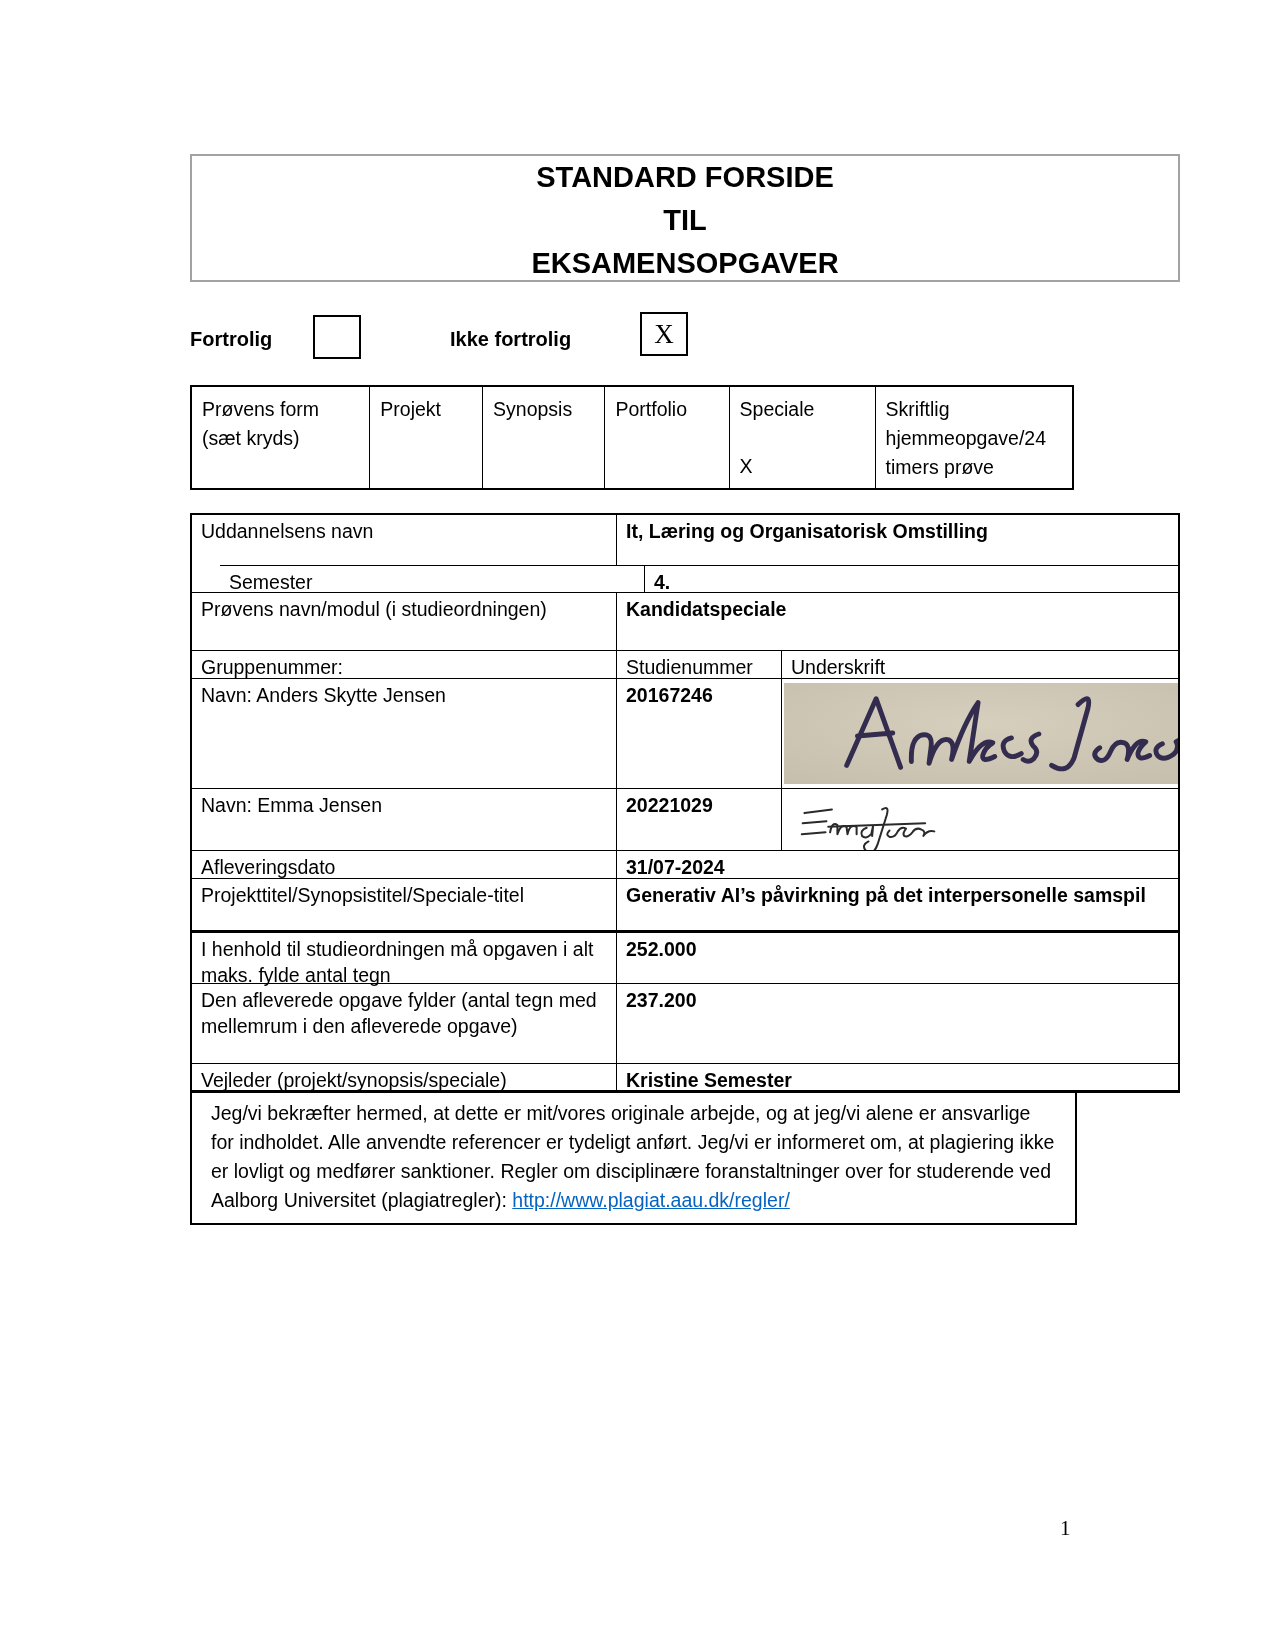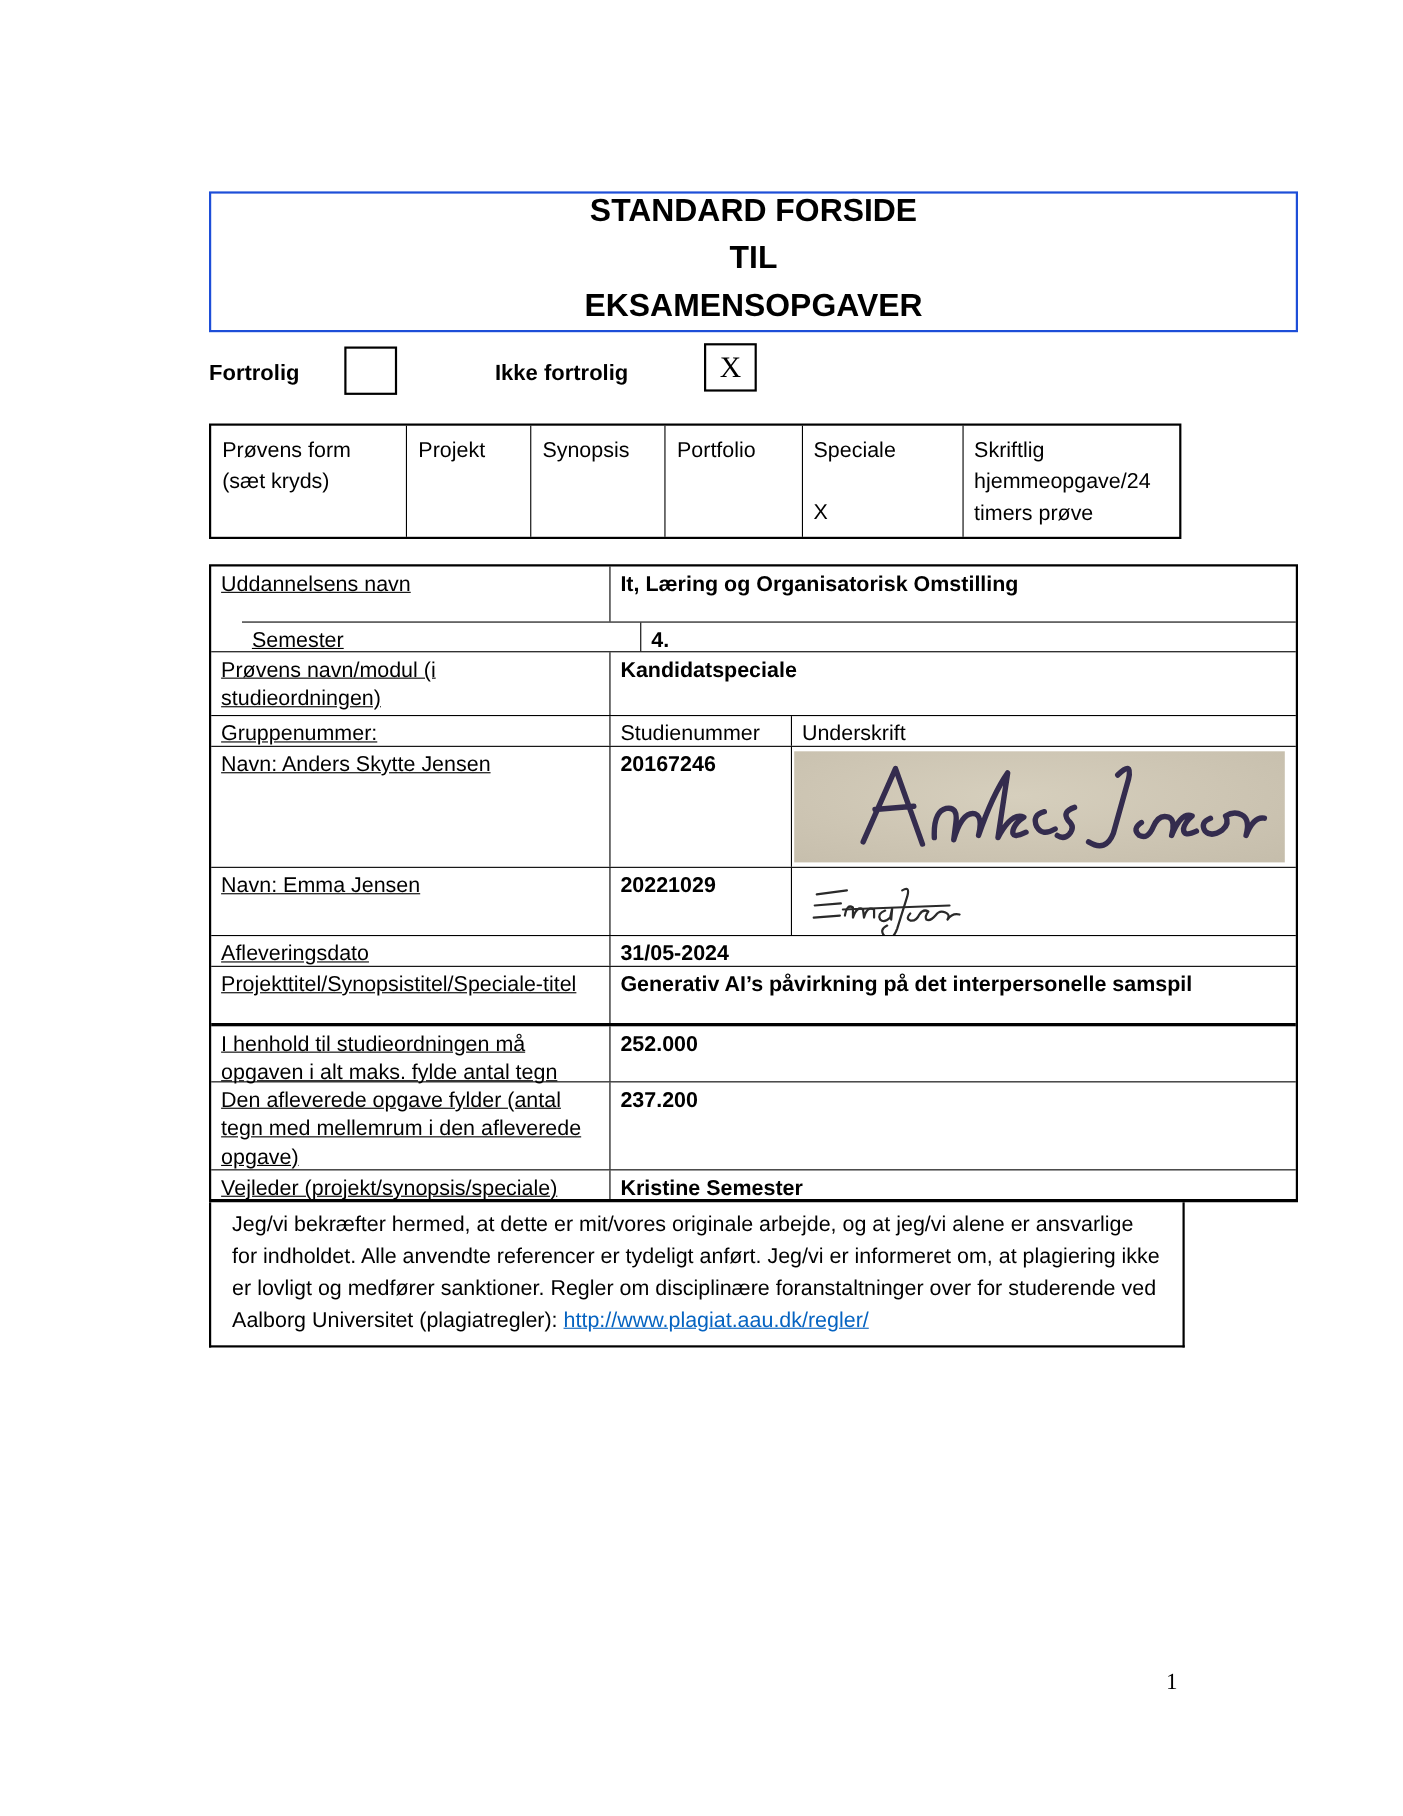--- a/index.html
+++ b/index.html
@@ -7,23 +7,23 @@
   body {
     width: 1275px; height: 1651px;
     font-family: "Liberation Sans", sans-serif;
     color: #000;
     position: relative;
   }
   .page { position: relative; width: 1275px; height: 1651px; background: #fff; }
 
   
   .title-box {
-    position: absolute; left: 190px; top: 174px; width: 990px; height: 128px;
-    border: 2px solid #1d4ed8;
-    display: flex; flex-direction: column; justify-content: flex-end; align-items: center;
+    position: absolute; left: 190px; top: 154px; width: 990px; height: 128px;
+    border: 2px solid #a3a3a3;
+    display: flex; flex-direction: column; justify-content: space-between; align-items: center;
     font-weight: bold; font-size: 29px; line-height: 43px; text-align: center;
   }
 
   
   .conf-label { position: absolute; font-weight: bold; font-size: 20px; }
   .conf-label.fortrolig { left: 190px; top: 328px; }
   .conf-label.ikke { left: 450px; top: 328px; }
   .checkbox {
     position: absolute; border: 2px solid #000; background: #fff;
     width: 48px; height: 44px;
@@ -50,21 +50,21 @@
   
   .info-table {
     position: absolute; left: 190px; top: 513px; width: 990px;
     border: 2px solid #000; border-bottom-width: 3px;
     display: flex; flex-direction: column;
   }
   .irow { display: flex; border-top: 1.5px solid #000; }
   .irow:first-child { border-top: none; }
   .irow.thick-top { border-top: 3px solid #000; }
   .icell { padding: 3px 9px 2px 9px; font-size: 19.5px; line-height: 26px; }
-  .icell.lbl { width: 363px; border-right: 1.5px solid #000; text-decoration: underline; }
+  .icell.lbl { width: 425px; border-right: 1.5px solid #000; }
   .icell.val { flex: 1; font-weight: bold; }
   .icell.val.narrow { flex: none; width: 165px; border-right: 1.5px solid #000; }
   .icell.hdr { flex: 1; font-weight: normal; }
   .icell.sigcell { flex: 1; padding: 0; position: relative; overflow: hidden; }
 
   .r1 { height: 50px; }  .r2 { height: 27px; margin-left: 28px; }  .r3 { height: 58px; }
   .r4 { height: 28px; }  .r5 { height: 110px; } .r6 { height: 62px; }
   .r7 { height: 28px; }  .r8 { height: 52px; }  .r9 { height: 53px; }
   .r10 { height: 80px; } .r11 { height: 27px; }
 
@@ -187,21 +187,21 @@
             <path d="M95,18 Q103,13 100,24 L90,56 Q85,70 77,63 Q72,57 80,53"></path>
             <path d="M103,41 Q98,46 103,48 Q109,49 112,42 Q116,36 121,39 Q117,44 119,47 Q123,49 128,43 Q132,37 138,40 Q143,42 140,47 Q145,40 152,42"></path>
             <path d="M36,37 L142,33"></path>
           </svg>
         </div>
       </div>
     </div>
 
     <div class="irow r7">
       <div class="icell lbl">Afleveringsdato</div>
-      <div class="icell val">31/05-2024</div>
+      <div class="icell val">31/07-2024</div>
     </div>
 
     <div class="irow r8">
       <div class="icell lbl">Projekttitel/Synopsistitel/Speciale-titel</div>
       <div class="icell val">Generativ AI’s påvirkning på det interpersonelle samspil</div>
     </div>
 
     <div class="irow r9 thick-top">
       <div class="icell lbl">I henhold til studieordningen må opgaven i alt maks. fylde antal tegn</div>
       <div class="icell val">252.000</div>

